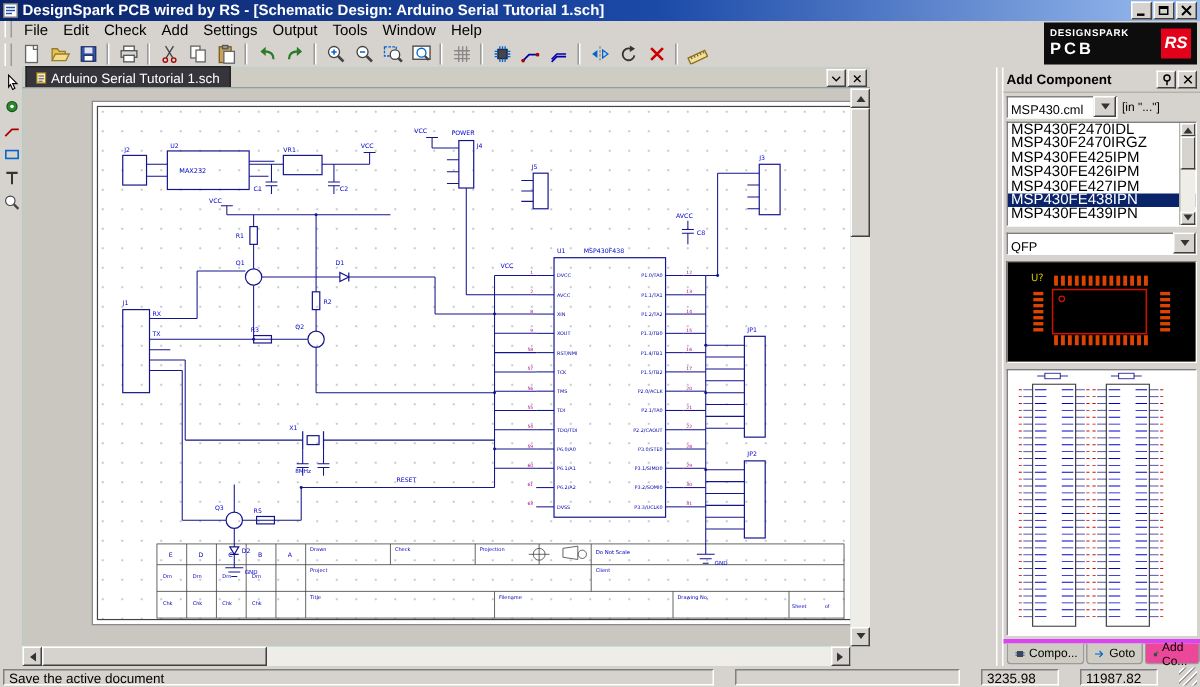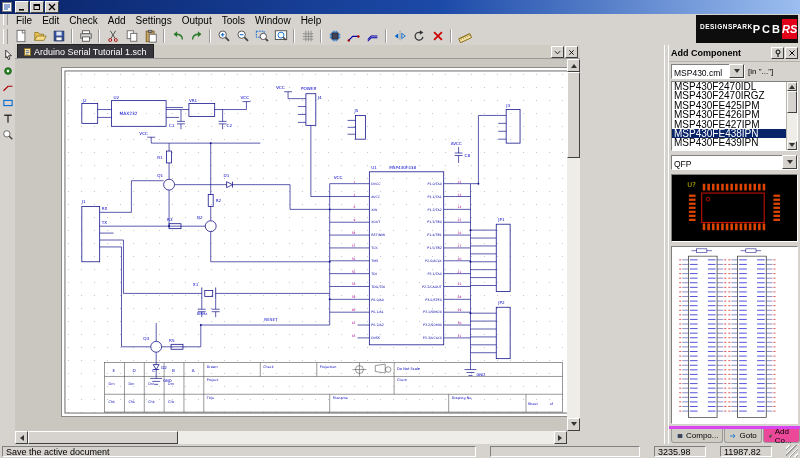--- a/index.html
+++ b/index.html
@@ -24,21 +24,21 @@
   
   .toolbar{position:absolute;top:27px;left:0;height:18px;right:110px;display:flex;align-items:center;padding-left:2px;}
   .tgrip{width:3px;height:15px;border-left:1px solid #fff;border-right:1px solid #9a9a9a;margin:0 3px 0 1px;}
   .tbtn{width:19px;height:17px;background:transparent;border:1px solid transparent;padding:0;
     display:flex;align-items:center;justify-content:center;}
   .tbtn svg{width:14px;height:14px;}
   .tsep{width:0;height:14px;border-left:1px solid #9a9a9a;border-right:1px solid #fff;margin:0 3px;}
   
   .logo{position:absolute;top:15px;right:2px;width:102px;height:28px;background:#0d0d0d;
     display:flex;align-items:center;justify-content:space-between;padding:2px 4px;box-sizing:border-box;}
-  .logo-col{display:flex;flex-direction:row;line-height:1.1;}
+  .logo-col{display:flex;flex-direction:column;line-height:1.1;}
   .logo-line1{color:#fff;font-size:6.5px;font-weight:bold;letter-spacing:.5px;}
   .logo-line2{color:#fff;font-size:11px;font-weight:bold;letter-spacing:2px;}
   .logo-badge{width:20px;height:20px;background:#e2001a;color:#fff;font-weight:bold;font-style:italic;
     font-size:11px;display:flex;align-items:center;justify-content:center;}
   
   .leftbar{position:absolute;top:45px;left:0;width:15px;bottom:14px;background:#d6d3ce;
     display:flex;flex-direction:column;align-items:center;padding-top:2px;gap:1px;border-right:1px solid #b5b2aa;}
   .lbtn{width:15px;height:15px;background:transparent;border:1px solid transparent;padding:0;
     display:flex;align-items:center;justify-content:center;}
   .lbtn svg{width:12px;height:12px;}
@@ -121,20 +121,21 @@
 </head>
 <body>
 
 <div class="win">
 
   <div class="titlebar">
     <svg class="t-icon" viewBox="0 0 10 10">
       <rect x="0.5" y="0.5" width="9" height="9" fill="#fff" stroke="#7a7a7a"></rect>
       <path d="M2 3h6M2 5h6M2 7h4" stroke="#2255aa" stroke-width="1" fill="none"></path>
     </svg>
+    <span class="t-text">DesignSpark PCB wired by RS - [Schematic Design: Arduino Serial Tutorial 1.sch]</span>
     <div class="t-btns">
       <button class="wbtn">
         <svg viewBox="0 0 8 8">
             <rect x="1" y="6" width="5" height="1.6" fill="#000"></rect>
           </svg>
       </button>
       <button class="wbtn">
         <svg viewBox="0 0 8 8">
             <rect x="1" y="1.5" width="5.5" height="5" fill="none" stroke="#000"></rect>
             <rect x="1" y="1.5" width="5.5" height="1.5" fill="#000"></rect>

